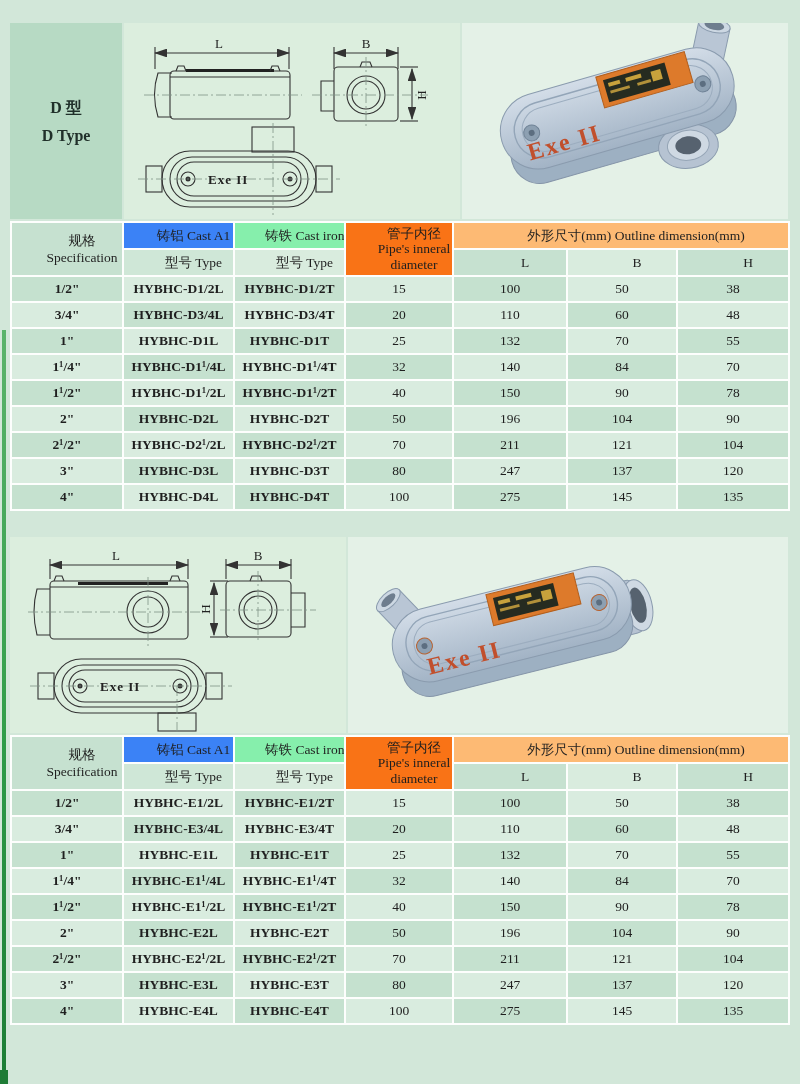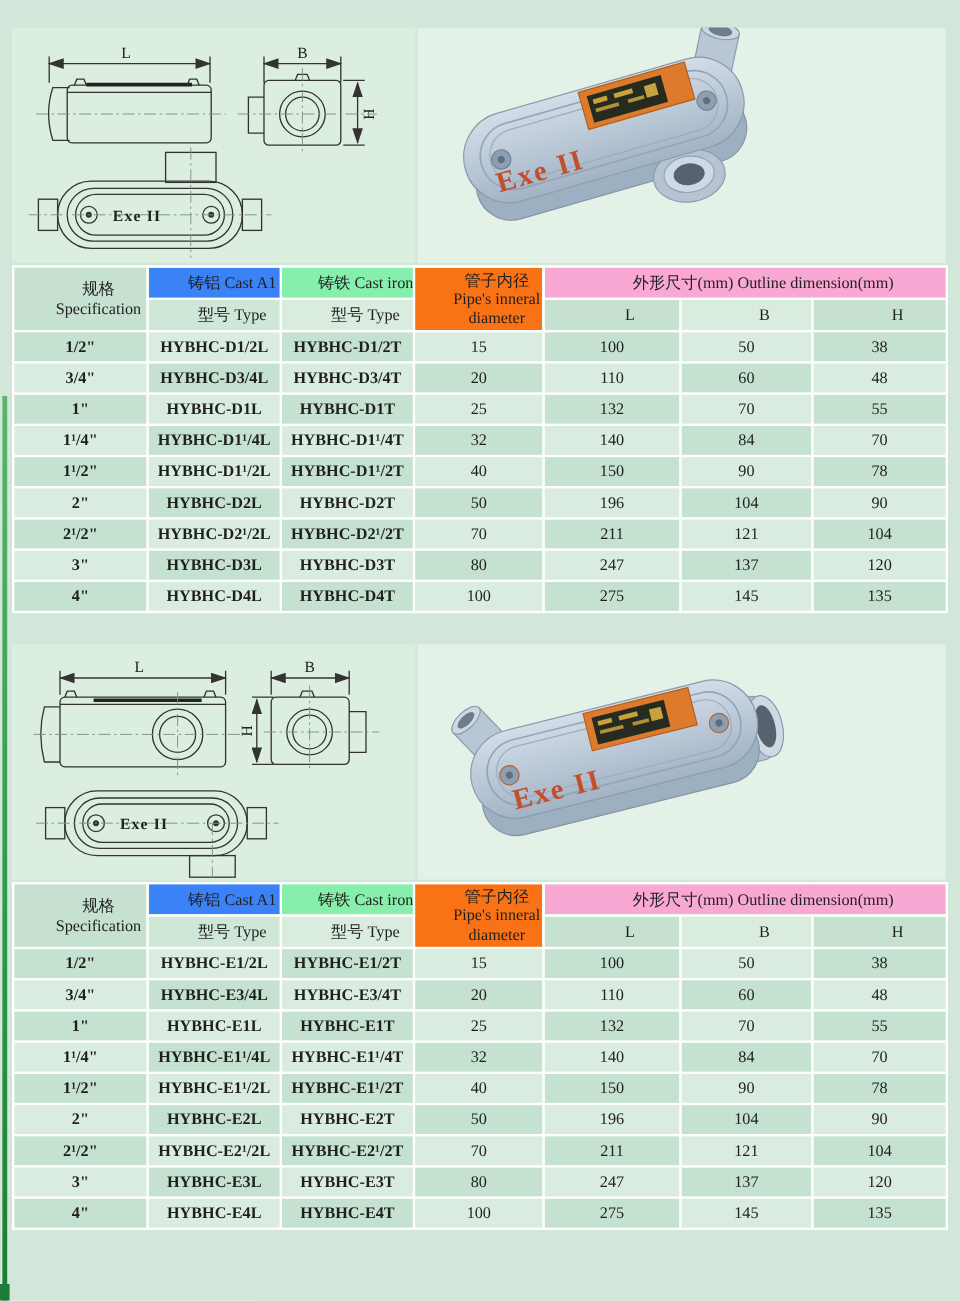--- a/index.html
+++ b/index.html
@@ -17,21 +17,21 @@
   .photo-panel{flex:1;background:#e4f1e7;}
   table.spec{border-collapse:collapse;table-layout:fixed;width:778px;margin-top:2px;background:#d9ecdf;}
   table.spec th,table.spec td{border:2px solid #fdfefd;text-align:center;vertical-align:middle;
         padding:0;overflow:hidden;white-space:nowrap;}
   table.spec thead tr{height:27px;}
   table.spec th{font-weight:normal;font-size:13.5px;padding-left:30px;}
   .h-spec{background:#c6e1d0;}
   .h-al{background:#3b82f6;}
   .h-fe{background:#86efac;}
   .h-pipe{background:#f97316;font-size:12.5px;line-height:1.15;}
-  .h-outline{background:#f9a8d4;}
+  .h-outline{background:#fdba74;}
   .h-type-al{background:#cfe7d7;}
   .h-type-fe{background:#d9ecde;}
   .h-lbh{font-weight:bold;font-size:14px;}
   .h-l,.h-h{background:#c6e1d0;}
   .h-b{background:#d9ecde;}
   table.spec tbody tr{height:26px;}
   table.spec tbody td{font-size:13.5px;}
   td.c-spec,td.c-model{font-weight:bold;}
   td.c-model{font-size:13px;}
   tbody tr:nth-child(odd) td:nth-child(odd),
@@ -47,20 +47,24 @@
 </style>
 </head>
 <body>
 
 <div class="page">
   <div class="accent-line"></div>
   <div class="accent-corner"></div>
 
   <div class="section">
     <div class="panels">
+      <div class="label-panel">
+        <div>D 型</div>
+        <div>D Type</div>
+      </div>
 
       <div class="drawing-panel">
         <svg width="336" height="196" viewBox="0 0 336 196">
           <defs>
             <marker id="arD" markerWidth="12" markerHeight="8" refX="11" refY="4" orient="auto-start-reverse">
               <path d="M0,0L12,4L0,8Z" fill="#333"></path>
             </marker>
           </defs>
 
           <line class="ln" x1="31" y1="30" x2="165" y2="30" marker-start="url(#arD)" marker-end="url(#arD)"></line>

